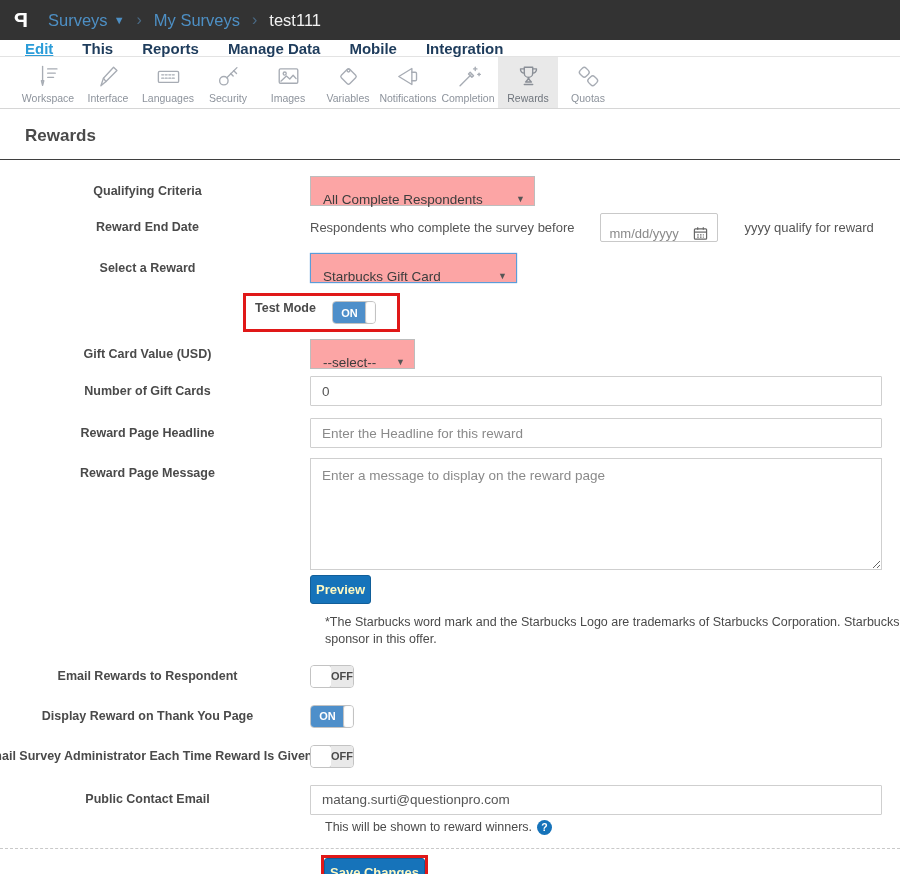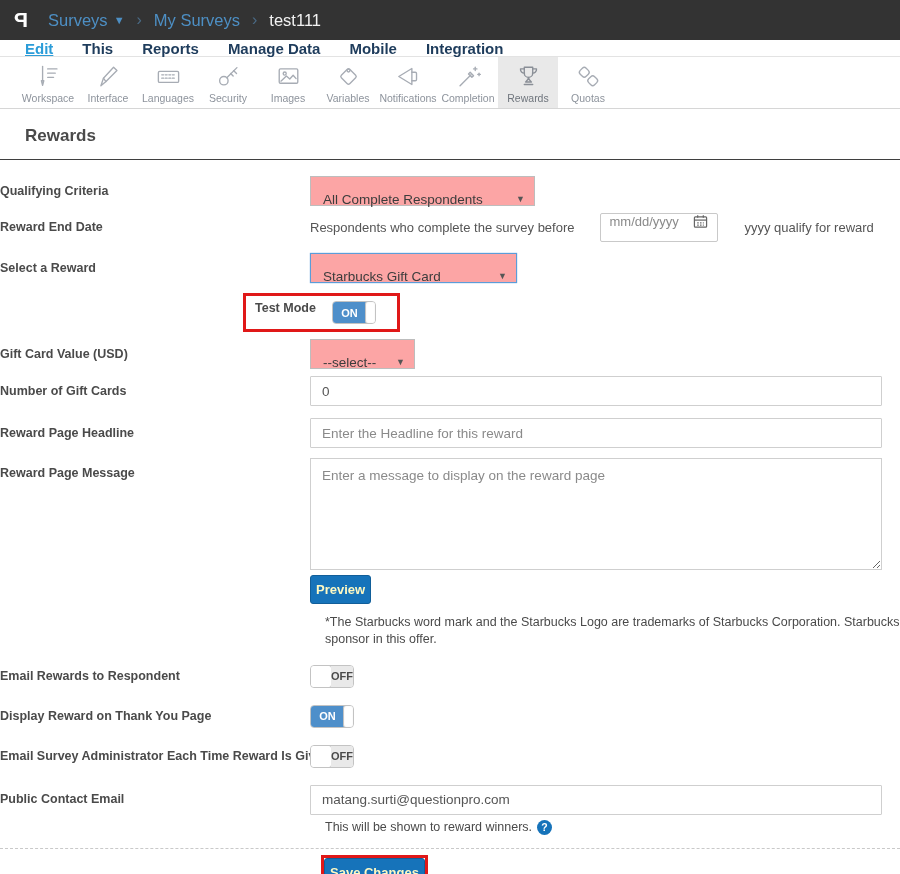--- a/index.html
+++ b/index.html
@@ -28,36 +28,36 @@
   .tlabel { font-size:10.5px; color:#8d939c; margin-top:2px; white-space:nowrap; }
   .titem.active .tlabel { color:#6f757d; }
 
   
   .page-title { font-size:17px; font-weight:700; color:#4a4a4a; margin:17px 0 0 25px; }
   .title-rule { border:none; border-top:1px solid #3f3f3f; margin-top:13px; }
 
   
   .form { margin-top:16px; }
   .frow { display:flex; align-items:center; margin-bottom:8px; }
-  .flabel-cell { width:310px; min-width:310px; display:flex; justify-content:flex-start; padding-right:15px; }
+  .flabel-cell { width:310px; min-width:310px; display:flex; justify-content:center; padding-right:15px; }
   .flabel { font-size:12.5px; font-weight:700; color:#4a4a4a; white-space:nowrap; line-height:1.2; }
   .fcontrol { flex:1; max-width:572px; display:flex; align-items:center; }
   .ftext { font-size:13px; color:#555; white-space:nowrap; }
 
   .selectbox { height:30px; border:1px solid #bdbdbd; background:#fca5a5; display:flex; align-items:center;
     justify-content:space-between; padding:16px 9px 0 12px; font-size:13.5px; color:#3c3c3c; cursor:pointer; }
   .selectbox.focused { border:1px solid #5b9dd9; box-shadow:0 0 1px #5b9dd9; }
   .sel-arrow { font-size:9px; color:#555; margin-left:10px; }
   .w225 { width:225px; } .w207 { width:207px; } .w105 { width:105px; }
 
   .textinput { height:30px; width:100%; border:1px solid #cfcfcf; border-radius:1px; padding:0 11px;
     font-size:13.5px; color:#555; font-family:inherit; }
   .textinput::placeholder, .msgarea::placeholder { color:#8a8a8a; opacity:1; }
   .datebox { width:118px; height:29px; border:1px solid #c9c9c9; border-radius:2px; display:flex;
-    align-items:flex-start; justify-content:space-between; padding:0 9px; margin:0 27px 0 25px; cursor:text; }
+    align-items:flex-end; justify-content:space-between; padding:0 9px; margin:0 27px 0 25px; cursor:text; }
   .datebox .ph { font-size:13px; color:#8a8a8a; }
   .calicon { stroke:#666; fill:none; stroke-width:1.3; }
 
   .msgarea { width:100%; height:112px; border:1px solid #cfcfcf; padding:9px 11px; font-size:13.5px;
     color:#555; font-family:inherit; resize:both; }
 
   
   .toggle { width:44px; height:23px; border:1px solid #c3c3c3; border-radius:4px; display:flex;
     overflow:hidden; background:#fff; cursor:pointer; flex:none; }
   .t-label { display:flex; align-items:center; justify-content:center; font-size:11px; font-weight:700; }

